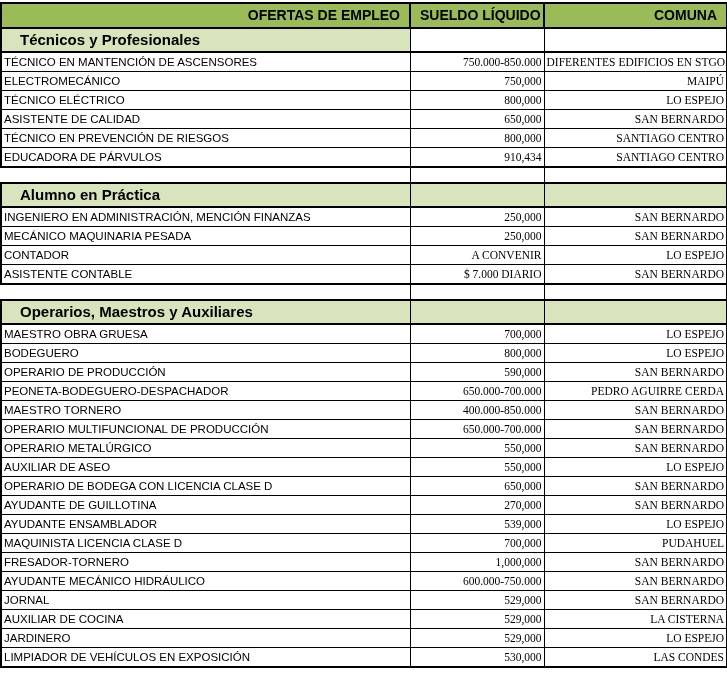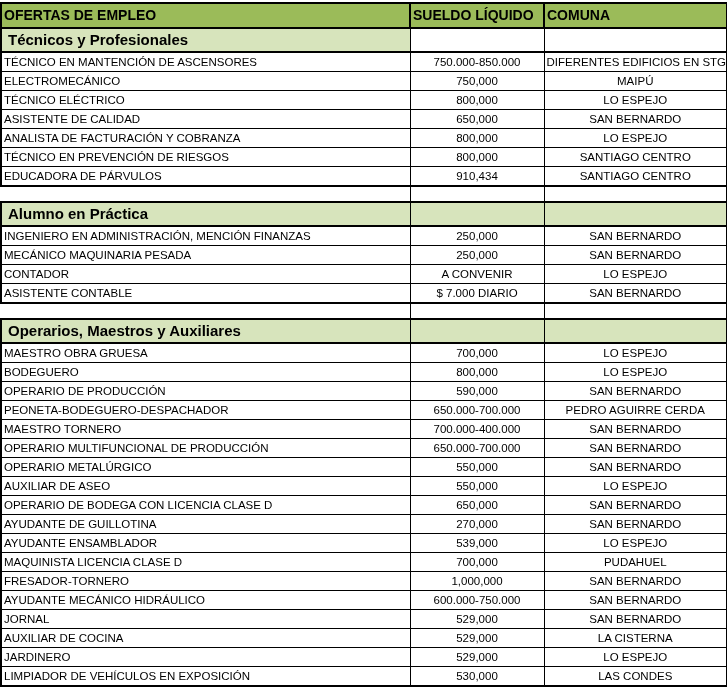--- a/index.html
+++ b/index.html
@@ -27,29 +27,29 @@
     overflow: hidden;
     white-space: nowrap;
     box-sizing: border-box;
   }
   th {
     background: var(--header-bg, #9BBB59);
     border: 2px solid var(--border, #000);
     font-size: 14px;
     font-weight: bold;
     line-height: 21px;
-    padding: 1px 2px;
-    text-align: left;
+    padding: 1px 9px;
+    text-align: right;
   }
   tr.section td {
     background: var(--section-bg, #D7E4BC);
     border-top: 2px solid var(--border, #000);
     border-bottom: 2px solid var(--border, #000);
     line-height: 20px;
-    padding: 1px 6px;
+    padding: 1px 18px;
   }
   tr.section.nofill td:not(.title) {
     background: #ffffff;
   }
   tr.section td.title {
     font-weight: bold;
     font-size: 15px;
     text-align: left;
   }
   tr.data td {
@@ -63,21 +63,21 @@
   tr.sep td {
     height: 16px;
     border-top: none;
     border-bottom: none;
     background: #ffffff;
   }
   tr.sep td.first {
     border-left: hidden; 
   }
   td.c0 { text-align: left; padding-left: 3px; margin-left: 45px; }
-  td.c1, td.c2 { text-align: center; }
+  td.c1, td.c2 { text-align: right; font-family: Liberation Serif, serif; }
 </style>
 </head>
 <body style="color: rgb(0, 0, 0);">
 
 <div class="wrap">
   <table>
     <colgroup>
       <col style="width:409px">
       <col style="width:134px">
       <col style="width:183px">
@@ -109,25 +109,20 @@
           <td class="c0">TÉCNICO ELÉCTRICO</td>
           <td class="c1">800,000</td>
           <td class="c2">LO ESPEJO</td>
         </tr>
         <tr class="data">
           <td class="c0">ASISTENTE DE CALIDAD</td>
           <td class="c1">650,000</td>
           <td class="c2">SAN BERNARDO</td>
         </tr>
         <tr class="data">
-          <td class="c0">ANALISTA DE FACTURACIÓN Y COBRANZA</td>
-          <td class="c1">800,000</td>
-          <td class="c2">LO ESPEJO</td>
-        </tr>
-        <tr class="data">
           <td class="c0">TÉCNICO EN PREVENCIÓN DE RIESGOS</td>
           <td class="c1">800,000</td>
           <td class="c2">SANTIAGO CENTRO</td>
         </tr>
         <tr class="data last">
           <td class="c0">EDUCADORA DE PÁRVULOS</td>
           <td class="c1">910,434</td>
           <td class="c2">SANTIAGO CENTRO</td>
         </tr>
         <tr class="sep">
@@ -185,21 +180,21 @@
           <td class="c1">590,000</td>
           <td class="c2">SAN BERNARDO</td>
         </tr>
         <tr class="data">
           <td class="c0">PEONETA-BODEGUERO-DESPACHADOR</td>
           <td class="c1">650.000-700.000</td>
           <td class="c2">PEDRO AGUIRRE CERDA</td>
         </tr>
         <tr class="data">
           <td class="c0">MAESTRO TORNERO</td>
-          <td class="c1">700.000-400.000</td>
+          <td class="c1">400.000-850.000</td>
           <td class="c2">SAN BERNARDO</td>
         </tr>
         <tr class="data">
           <td class="c0">OPERARIO MULTIFUNCIONAL DE PRODUCCIÓN</td>
           <td class="c1">650.000-700.000</td>
           <td class="c2">SAN BERNARDO</td>
         </tr>
         <tr class="data">
           <td class="c0">OPERARIO METALÚRGICO</td>
           <td class="c1">550,000</td>

